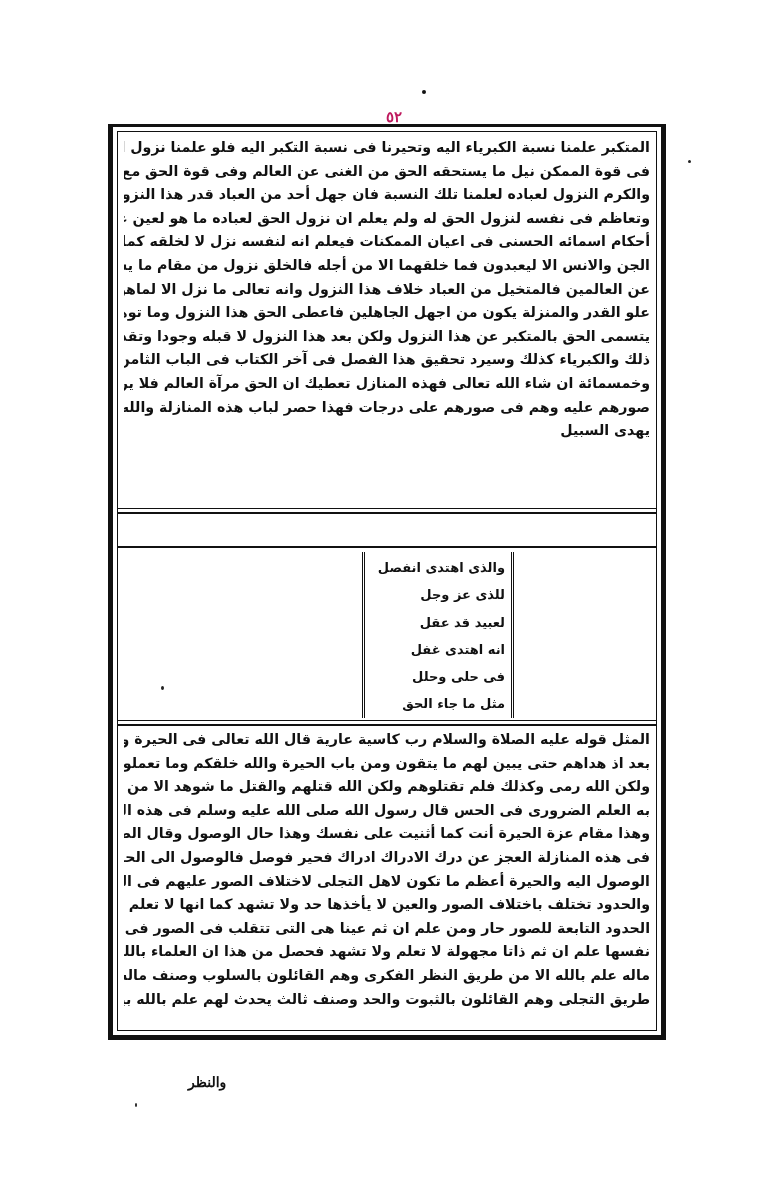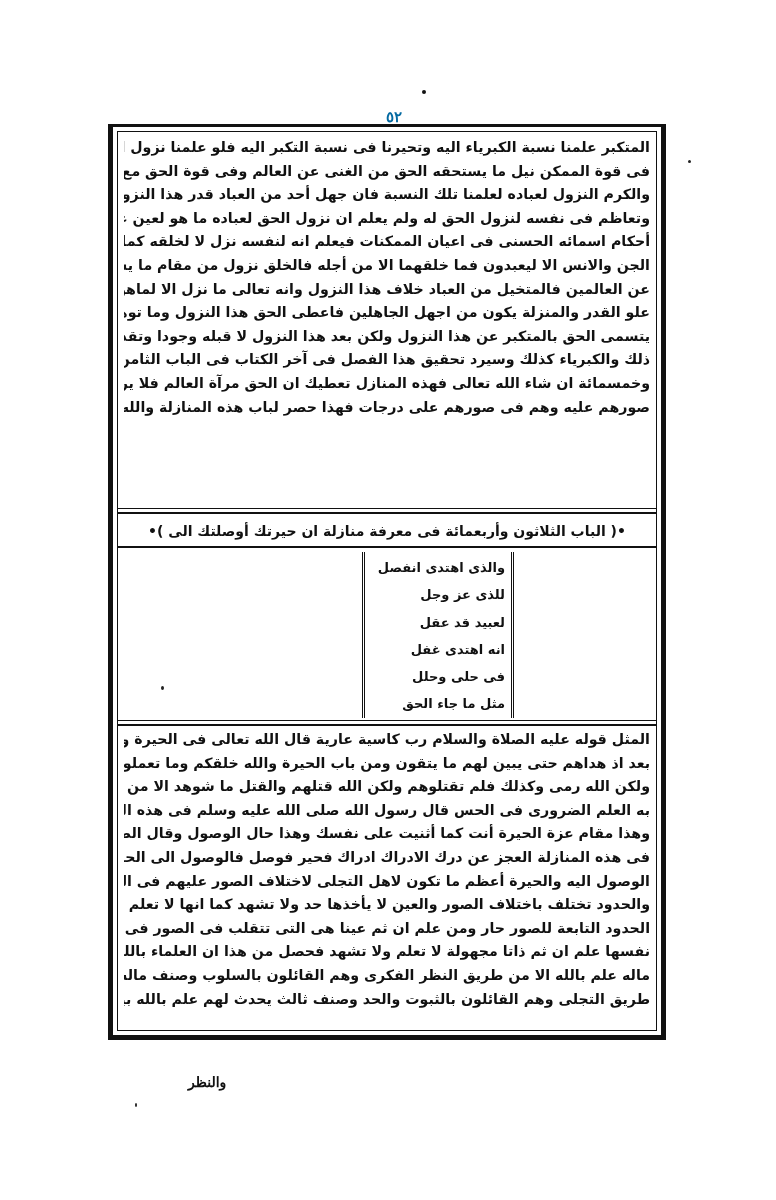--- a/index.html
+++ b/index.html
@@ -7,21 +7,21 @@
     width: 776px; height: 1200px; position: relative; overflow: hidden;
     font-family: "DejaVu Sans", sans-serif; color: #111;
   }
   .top-dot {
     position: absolute; left: 422px; top: 90px; width: 4px; height: 4px;
     background: #111; border-radius: 50%;
   }
   .page-number {
     position: absolute; left: 374px; top: 108px; width: 40px;
     font-family: "DejaVu Serif", serif; font-weight: bold; font-size: 15px;
-    direction: rtl; text-align: center; color: #0369a1;
+    direction: rtl; text-align: center; color: #be185d;
   }
   
   .frame {
     position: absolute; left: 108px; top: 124px; width: 558px; height: 916px;
     border: 5px solid #111; border-top-width: 3px; box-sizing: border-box;
   }
   .frame-inner {
     position: absolute; left: 4px; right: 4px; top: 4px; bottom: 4px;
     border: 1.5px solid #111;
   }
@@ -84,25 +84,25 @@
       <span class="line">والكرم النزول لعباده لعلمنا تلك النسبة فان جهل أحد من العباد قدر هذا النزول الالهى</span>
       <span class="line">وتعاظم فى نفسه لنزول الحق له ولم يعلم ان نزول الحق لعباده ما هو لعين عباده وانما ذلك لظهور</span>
       <span class="line">أحكام اسمائه الحسنى فى اعيان الممكنات فيعلم انه لنفسه نزل لا لخلقه كما قال تعالى وما خلقت</span>
       <span class="line">الجن والانس الا ليعبدون فما خلقهما الا من أجله فالخلق نزول من مقام ما يستحقه من الغنى</span>
       <span class="line">عن العالمين فالمتخيل من العباد خلاف هذا النزول وانه تعالى ما نزل الا لماهو المخلوق عليه من</span>
       <span class="line">علو القدر والمنزلة يكون من اجهل الجاهلين فاعطى الحق هذا النزول وما توهمه الجاهل ان</span>
       <span class="line">يتسمى الحق بالمتكبر عن هذا النزول ولكن بعد هذا النزول لا قبله وجودا وتقديرا لا بد من</span>
       <span class="line">ذلك والكبرياء كذلك وسيرد تحقيق هذا الفصل فى آخر الكتاب فى الباب الثامن والخمسين</span>
       <span class="line">وخمسمائة ان شاء الله تعالى فهذه المنازل تعطيك ان الحق مرآة العالم فلا يرون فيها غير ما هى</span>
       <span class="line">صورهم عليه وهم فى صورهم على درجات فهذا حصر لباب هذه المنازلة والله يقول الحق وهو</span>
+      <span class="line last">يهدى السبيل</span>
     </div>
 
     <div class="rule double" style="top:376px;"></div>
 
-    <div class="chapter-heading">•( الباب الثلاثون وأربعمائة فى معرفة منازلة ان حيرتك أوصلتك الى )•</div>
 
     <div class="rule" style="top:414px;"></div>
 
     <div class="verse-table">
       <div class="verse-col">
         <span class="verse">والذى اهتدى انفصل</span>
         <span class="verse">للذى عز وجل</span>
         <span class="verse">لعبيد قد عقل</span>
         <span class="verse">انه اهتدى غفل</span>
         <span class="verse">فى حلى وحلل</span>

